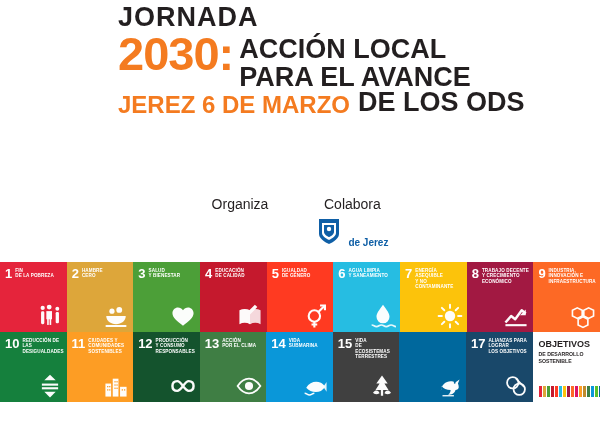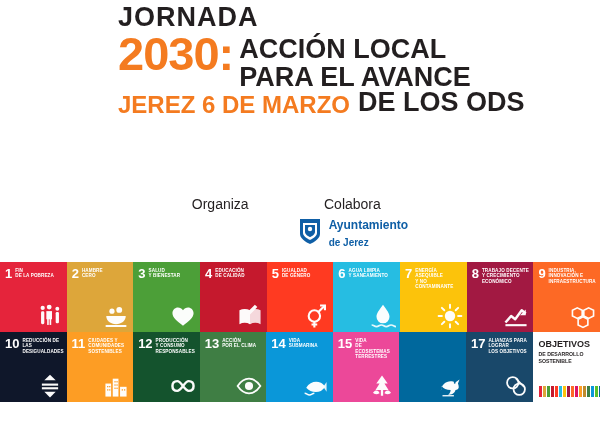--- a/index.html
+++ b/index.html
@@ -205,21 +205,21 @@
       <div class="jerez-row-logo">
         <span>
           <svg width="26" height="30" viewBox="0 0 26 30">
             <path d="M3 3 H23 V18 C23 24 13 28 13 28 C13 28 3 24 3 18 Z" fill="#0f5fa6"></path>
             <path d="M6 7 H20 V17 C20 21 13 24 13 24 C13 24 6 21 6 17 Z" fill="#ffffff"></path>
             <path d="M8 9 H18 V16 C18 19 13 21 13 21 C13 21 8 19 8 16 Z" fill="#0f5fa6"></path>
             <circle cx="13" cy="13" r="2.2" fill="#ffffff"></circle>
           </svg>
         </span>
         <span class="jerez-text">
-          <span class="jerez-t1">Ayuntamiento</span><br>
+          <br>
           <span class="jerez-t2">de Jerez</span>
         </span>
       </div>
     </div>
   </div>
 
   <div class="sdg-wrap">
     <div class="sdg-row" id="row1">
         <div class="sdg" style="background: rgb(229, 36, 59);">
           <div class="sdg-head">
@@ -357,21 +357,21 @@
               <g fill="none" stroke="#fff" stroke-width="2">
                 <path d="M9 6l6 3v7l-6 3-6-3V9z"></path>
                 <path d="M23 6l6 3v7l-6 3-6-3V9z"></path>
                 <path d="M16 17l6 3v7l-6 3-6-3v-7z"></path>
               </g>
             </svg>
           </div>
         </div>
       </div>
     <div class="sdg-row" id="row2">
-        <div class="sdg" style="background: #0f172a;">
+        <div class="sdg" style="background: #15803d;">
           <div class="sdg-head">
             <span class="sdg-num">10</span>
             <span class="sdg-title">REDUCCIÓN DE LAS<br>DESIGUALDADES</span>
           </div>
           <div class="sdg-icon">
             <svg viewBox="0 0 32 32">
               <g fill="#fff">
                 <path d="M16 2l7 7H9z"></path>
                 <path d="M16 30l-7-7h14z"></path>
                 <rect x="6" y="13" width="20" height="2.6"></rect>
@@ -444,21 +444,21 @@
           <div class="sdg-icon">
             <svg viewBox="0 0 32 32">
               <g fill="#fff">
                 <path d="M4 18c4-7 12-9 18-6 2 1 4 3 5 5-1 2-3 4-5 5-6 3-14 1-18-4z"></path>
                 <path d="M29 11l-4 6 4 6z" opacity="0.9"></path>
                 <path d="M2 25c3 0 3 2 6 2s3-2 6-2" stroke="#fff" stroke-width="1.8" fill="none"></path>
               </g>
             </svg>
           </div>
         </div>
-        <div class="sdg" style="background: #ec4899;">
+        <div class="sdg" style="background: #404040;">
           <div class="sdg-head">
             <span class="sdg-num">15</span>
             <span class="sdg-title">VIDA<br>DE ECOSISTEMAS<br>TERRESTRES</span>
           </div>
           <div class="sdg-icon">
             <svg viewBox="0 0 32 32">
               <g fill="#fff">
                 <path d="M16 3l7 10h-4l5 8H8l5-8H9z"></path>
                 <rect x="14.6" y="20" width="2.8" height="8"></rect>
                 <path d="M5 24c3-4 7-3 8 1-4 2-7 1-8-1z"></path>

